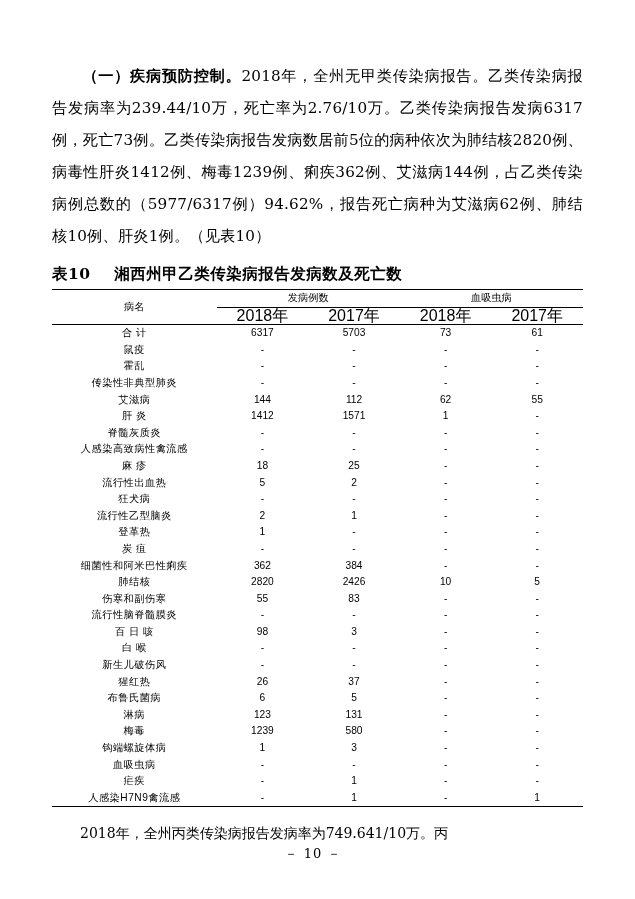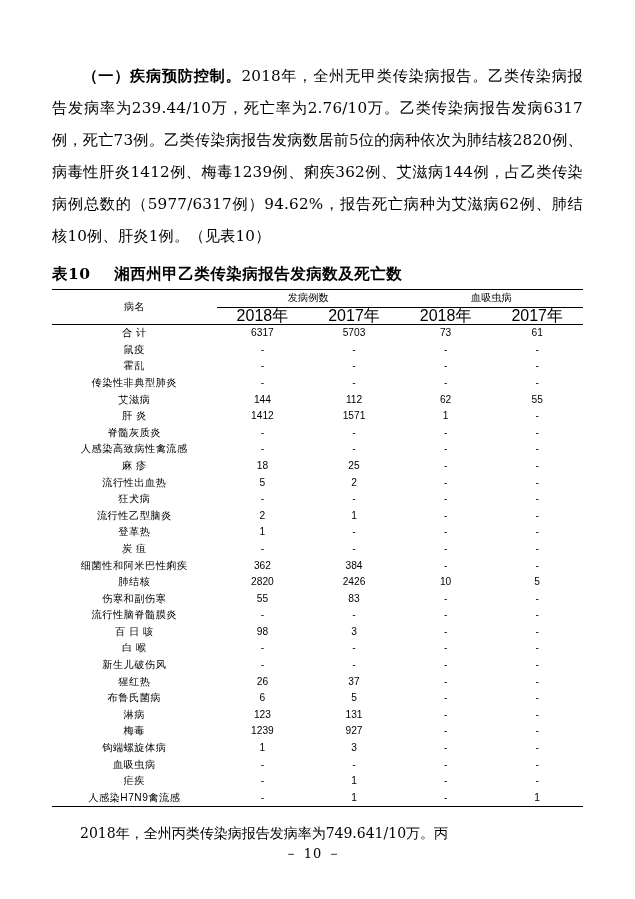--- a/index.html
+++ b/index.html
@@ -295,21 +295,21 @@
         <tr>
           <td class="name-cell">淋病</td>
           <td>123</td>
           <td>131</td>
           <td>-</td>
           <td>-</td>
         </tr>
         <tr>
           <td class="name-cell">梅毒</td>
           <td>1239</td>
-          <td>927</td>
+          <td>580</td>
           <td>-</td>
           <td>-</td>
         </tr>
         <tr>
           <td class="name-cell">钩端螺旋体病</td>
           <td>1</td>
           <td>3</td>
           <td>-</td>
           <td>-</td>
         </tr>

